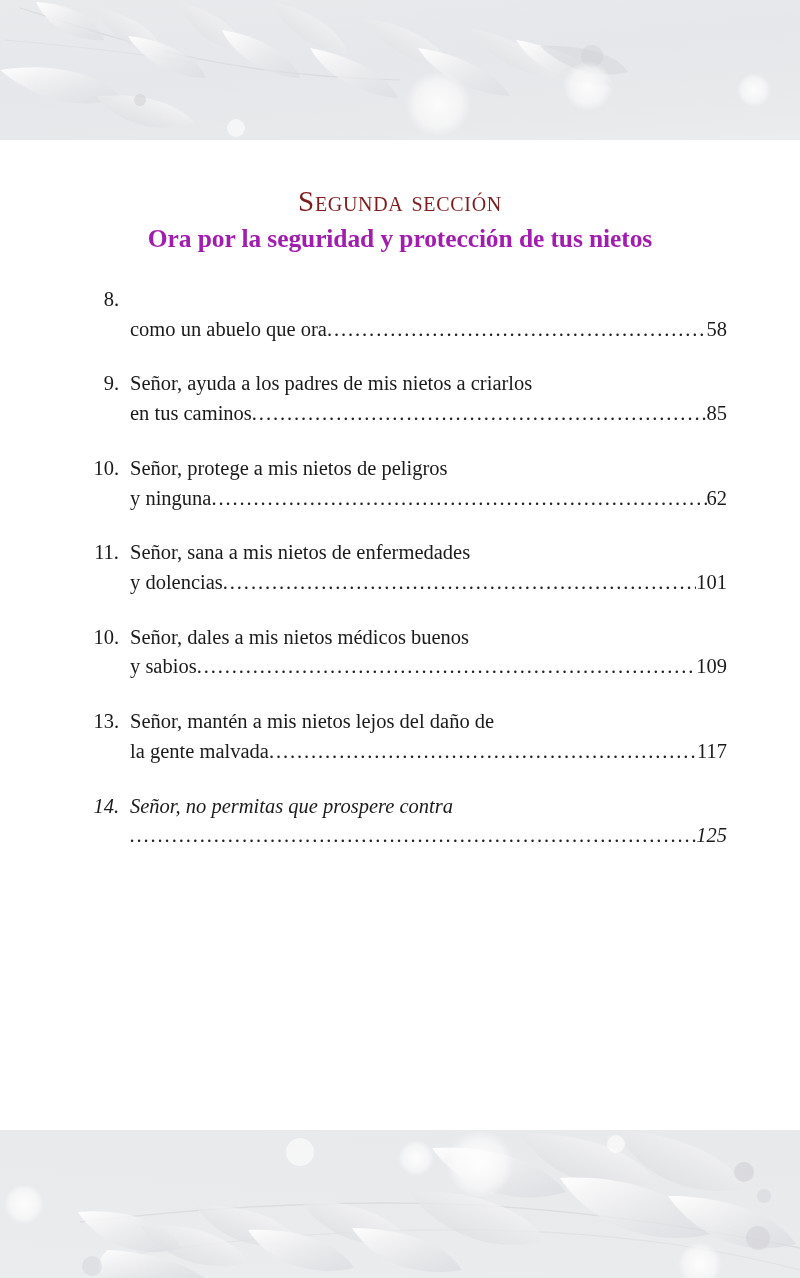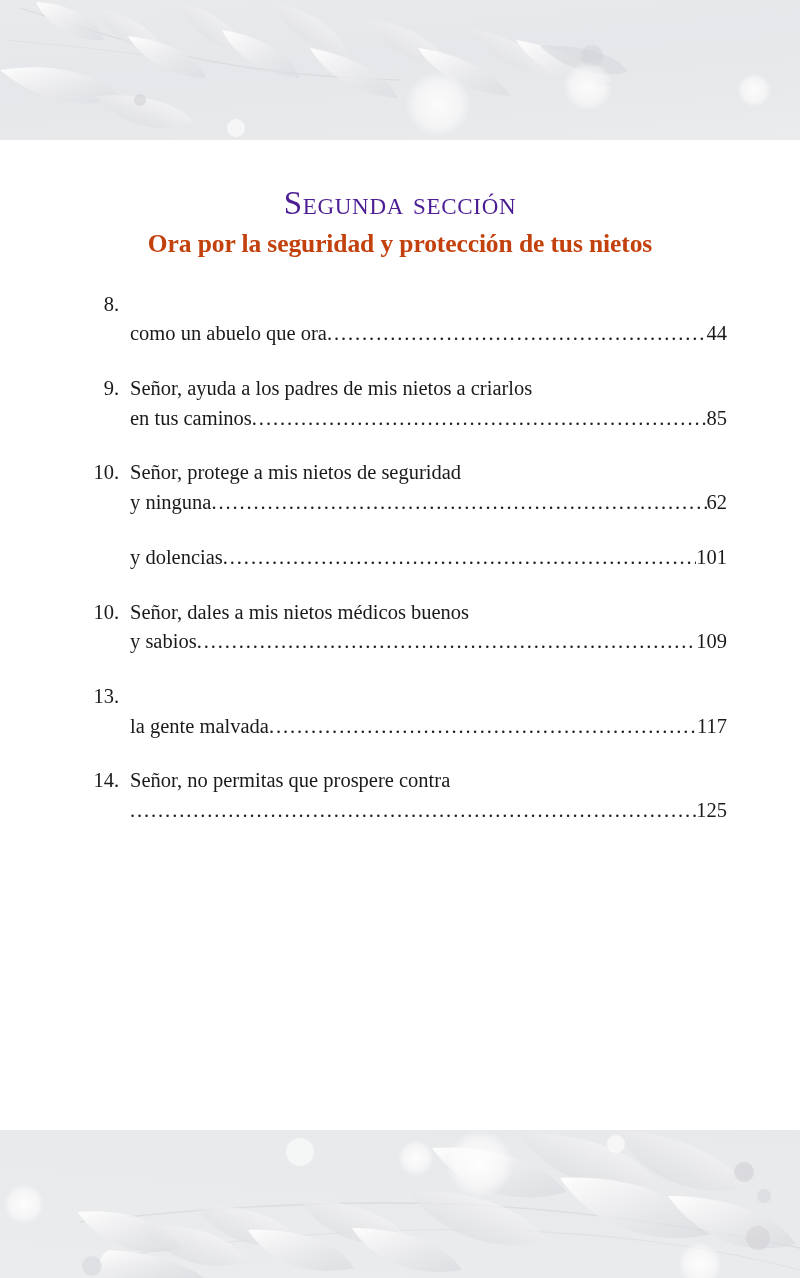--- a/index.html
+++ b/index.html
@@ -50,47 +50,47 @@
     width: 800px;
     height: 990px;
     background: #ffffff;
   }
 
   .heading-block {
     padding-top: 45px;
     text-align: center;
   }
   .section-label {
-    font-size: 33px;
+    font-size: 29px;
     font-variant: small-caps;
     letter-spacing: 0.7px;
     line-height: 1.15;
-    color: #4c1d95;
+    color: #7f1d1d;
     text-align: center;
   }
   .section-title {
     font-size: 25.5px;
     font-weight: bold;
     letter-spacing: -0.1px;
     margin-top: 6px;
     line-height: 1.2;
-    color: #c2410c;
+    color: #a21caf;
   }
 
   
   .toc {
     margin-top: 30px;
     padding: 0 73px 0 73px;
   }
   .toc-entry {
     margin-bottom: 25px;
     font-size: 20.5px;
     line-height: 1.45;
   }
-  .toc-entry:last-child { margin-bottom: 0; }
+  .toc-entry:last-child { margin-bottom: 0; font-style: italic; }
 
   .entry-line {
     display: flex;
     align-items: baseline;
     white-space: nowrap;
   }
   .entry-num {
     flex: 0 0 auto;
     width: 46px;
     text-align: right;
@@ -176,48 +176,52 @@
 
   <div class="toc" id="toc-list">
       <div class="toc-entry">
         <div class="entry-line">
           <span class="entry-num">8.</span>
         </div>
         <div class="entry-line">
           <span class="entry-indent"></span>
           <span class="entry-text">como un abuelo que ora</span>
           <span class="leader">...........................................................................................................................................</span>
-          <span class="entry-page">44</span>
+          <span class="entry-page">58</span>
         </div>
       </div>
       <div class="toc-entry">
         <div class="entry-line">
           <span class="entry-num">9.</span>
           <span class="entry-text">Señor, ayuda a los padres de mis nietos a criarlos</span>
         </div>
         <div class="entry-line">
           <span class="entry-indent"></span>
           <span class="entry-text">en tus caminos</span>
           <span class="leader">...........................................................................................................................................</span>
           <span class="entry-page">85</span>
         </div>
       </div>
       <div class="toc-entry">
         <div class="entry-line">
           <span class="entry-num">10.</span>
-          <span class="entry-text">Señor, protege a mis nietos de seguridad</span>
+          <span class="entry-text">Señor, protege a mis nietos de peligros</span>
         </div>
         <div class="entry-line">
           <span class="entry-indent"></span>
           <span class="entry-text">y ninguna </span>
           <span class="leader">...........................................................................................................................................</span>
           <span class="entry-page">62</span>
         </div>
       </div>
       <div class="toc-entry">
+        <div class="entry-line">
+          <span class="entry-num">11.</span>
+          <span class="entry-text">Señor, sana a mis nietos de enfermedades</span>
+        </div>
         <div class="entry-line">
           <span class="entry-indent"></span>
           <span class="entry-text">y dolencias</span>
           <span class="leader">...........................................................................................................................................</span>
           <span class="entry-page">101</span>
         </div>
       </div>
       <div class="toc-entry">
         <div class="entry-line">
           <span class="entry-num">10.</span>
@@ -226,20 +230,21 @@
         <div class="entry-line">
           <span class="entry-indent"></span>
           <span class="entry-text">y sabios</span>
           <span class="leader">...........................................................................................................................................</span>
           <span class="entry-page">109</span>
         </div>
       </div>
       <div class="toc-entry">
         <div class="entry-line">
           <span class="entry-num">13.</span>
+          <span class="entry-text">Señor, mantén a mis nietos lejos del daño de</span>
         </div>
         <div class="entry-line">
           <span class="entry-indent"></span>
           <span class="entry-text">la gente malvada</span>
           <span class="leader">...........................................................................................................................................</span>
           <span class="entry-page">117</span>
         </div>
       </div>
       <div class="toc-entry">
         <div class="entry-line">

